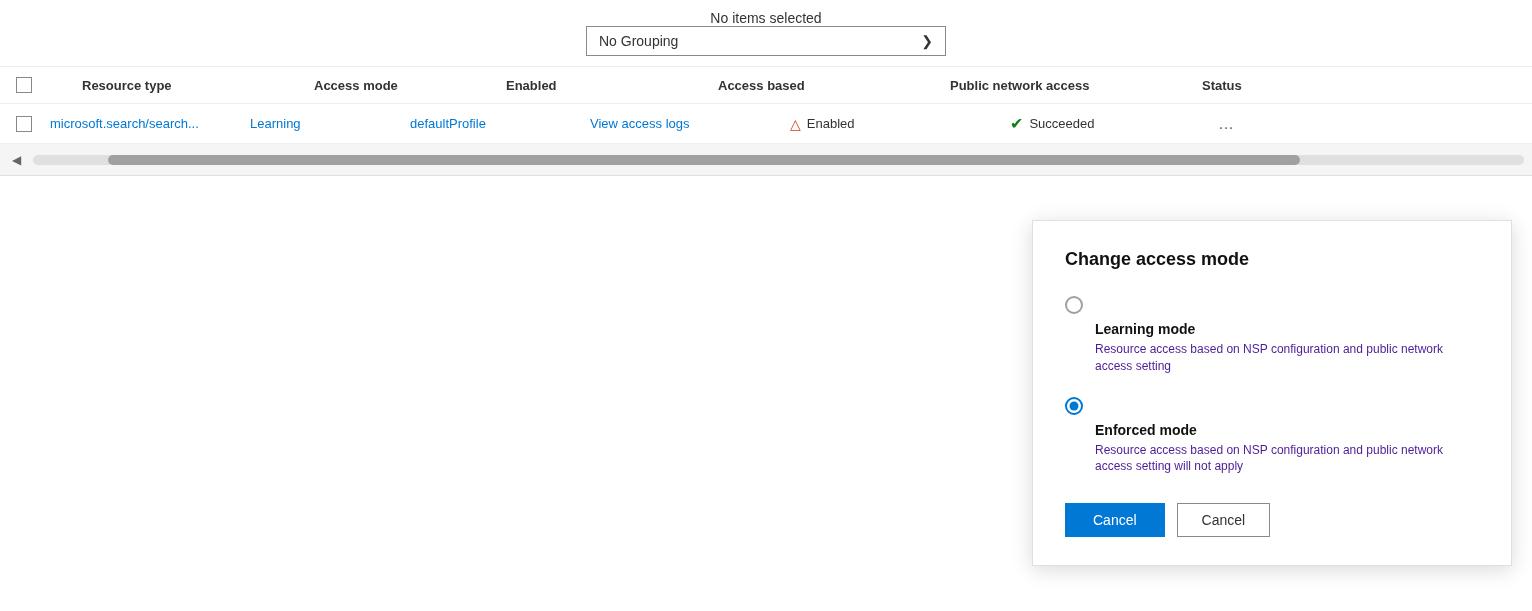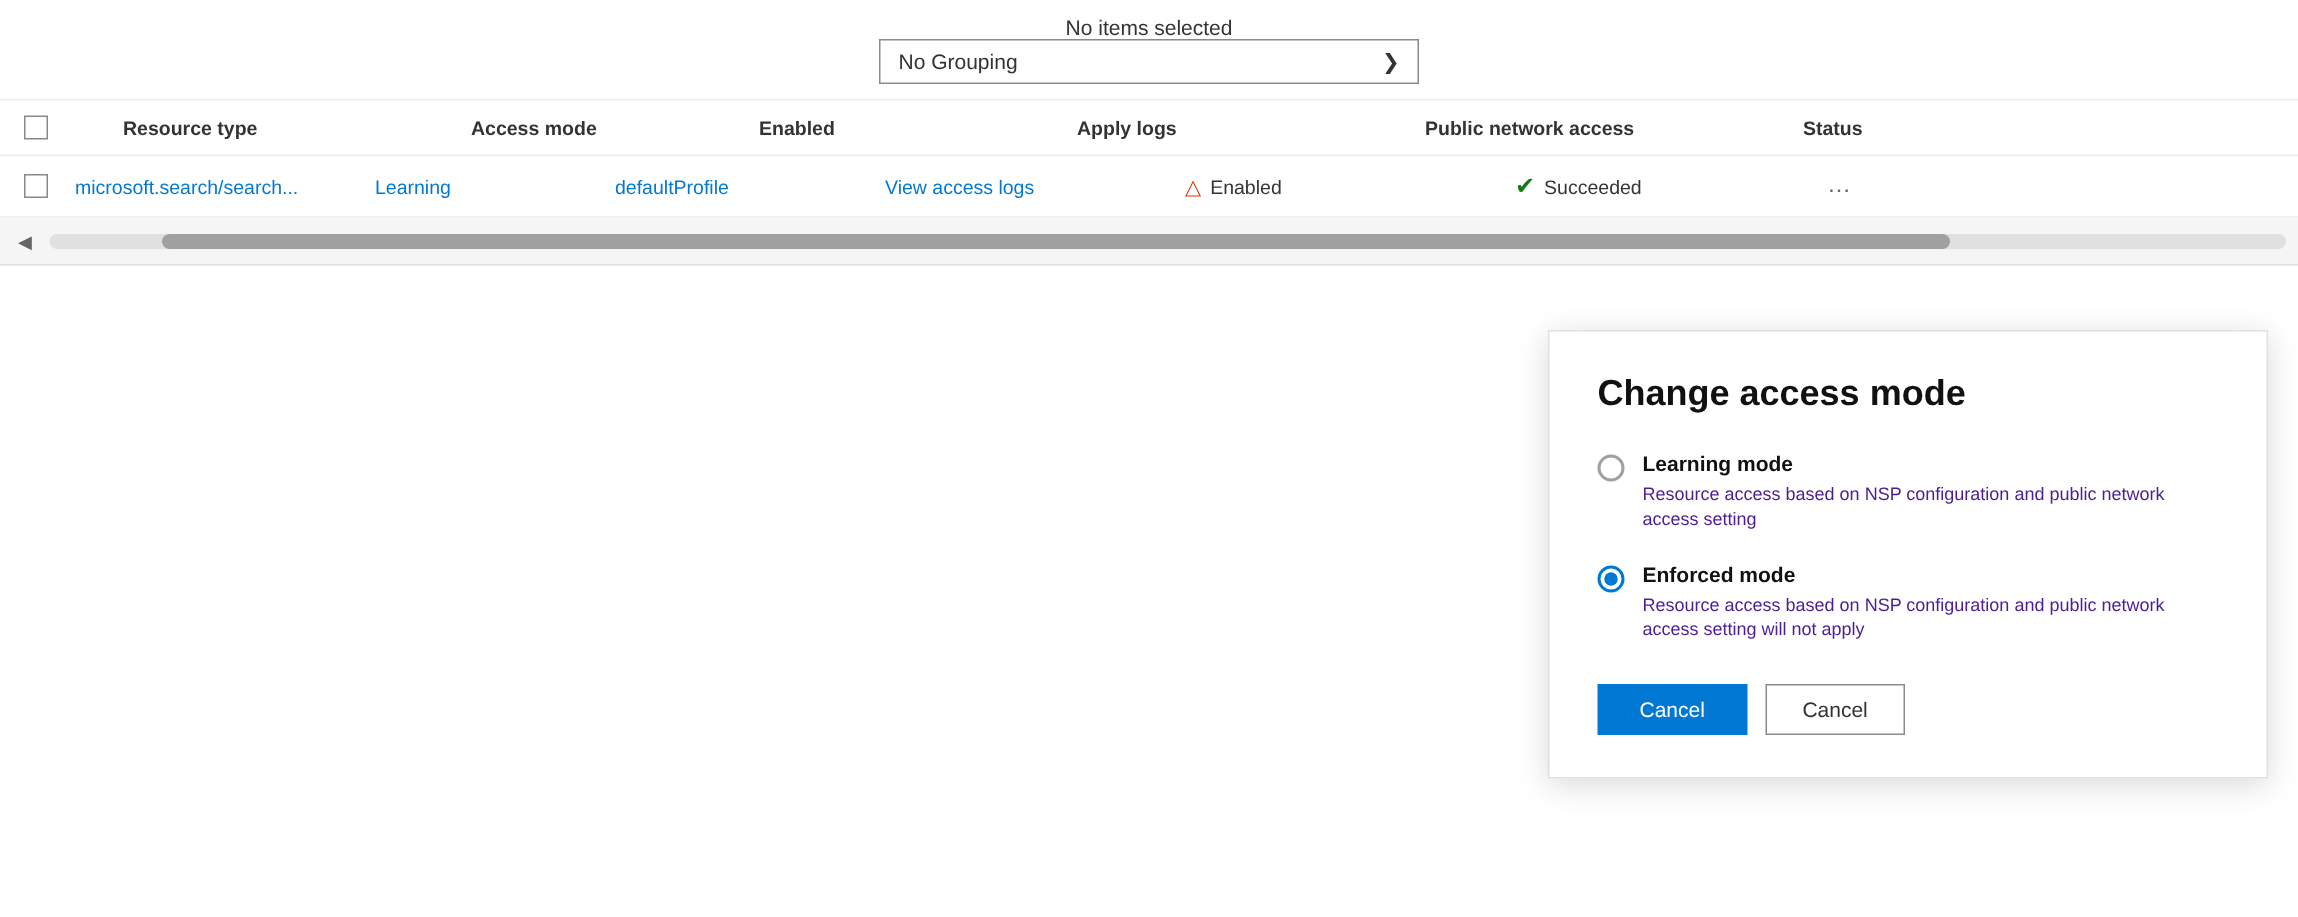--- a/index.html
+++ b/index.html
@@ -145,21 +145,21 @@
       top: 220px;
       right: 20px;
       width: 480px;
       background: #fff;
       border: 1px solid #e0e0e0;
       box-shadow: 0 4px 20px rgba(0,0,0,0.15);
       padding: 28px 32px;
       z-index: 100;
     }
     .popup-title {
-      font-size: 24px;
+      font-size: 18px;
       font-weight: 600;
       color: #111;
       margin-bottom: 24px;
     }
     .radio-option {
       display: flex;
       align-items: flex-start;
       gap: 12px;
       margin-bottom: 20px;
     }
@@ -185,20 +185,21 @@
       transform: translate(-50%, -50%);
       width: 9px;
       height: 9px;
       border-radius: 50%;
       background: #0078d4;
     }
     .radio-label-group {
       display: flex;
       flex-direction: column;
       gap: 4px;
+      margin-top: 27px;
     }
     .radio-label-title {
       font-size: 14px;
       font-weight: 600;
       color: #111;
     }
     .radio-label-desc {
       font-size: 12px;
       color: #4c1d95;
       line-height: 1.4;
@@ -247,21 +248,21 @@
   </div>
 </div>
 
 <div class="table-header">
   <div class="col-checkbox">
     <div class="checkbox-el"></div>
   </div>
   <div class="col-resource-type">Resource type</div>
   <div class="col-access-mode">Access mode</div>
   <div class="col-profile">Enabled</div>
-  <div class="col-access-logs">Apply logs</div>
+  <div class="col-access-logs">Access based</div>
   <div class="col-public-network">Public network access</div>
   <div class="col-status">Status</div>
 </div>
 
 <div class="table-row">
   <div class="col-checkbox">
     <div class="checkbox-el"></div>
   </div>
   <div class="col-resource-type">
     <a class="link-blue">microsoft.search/search...</a>

